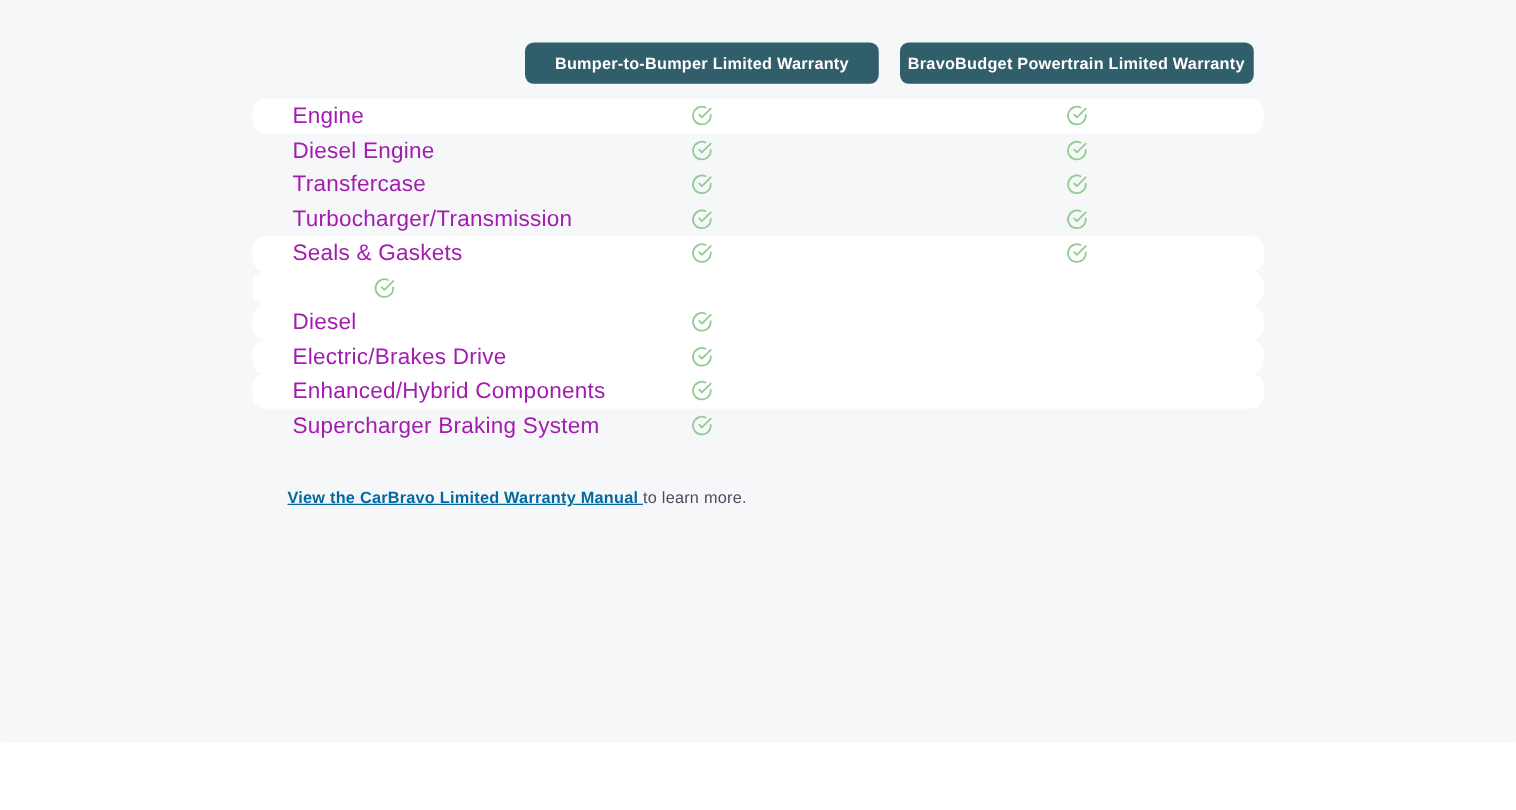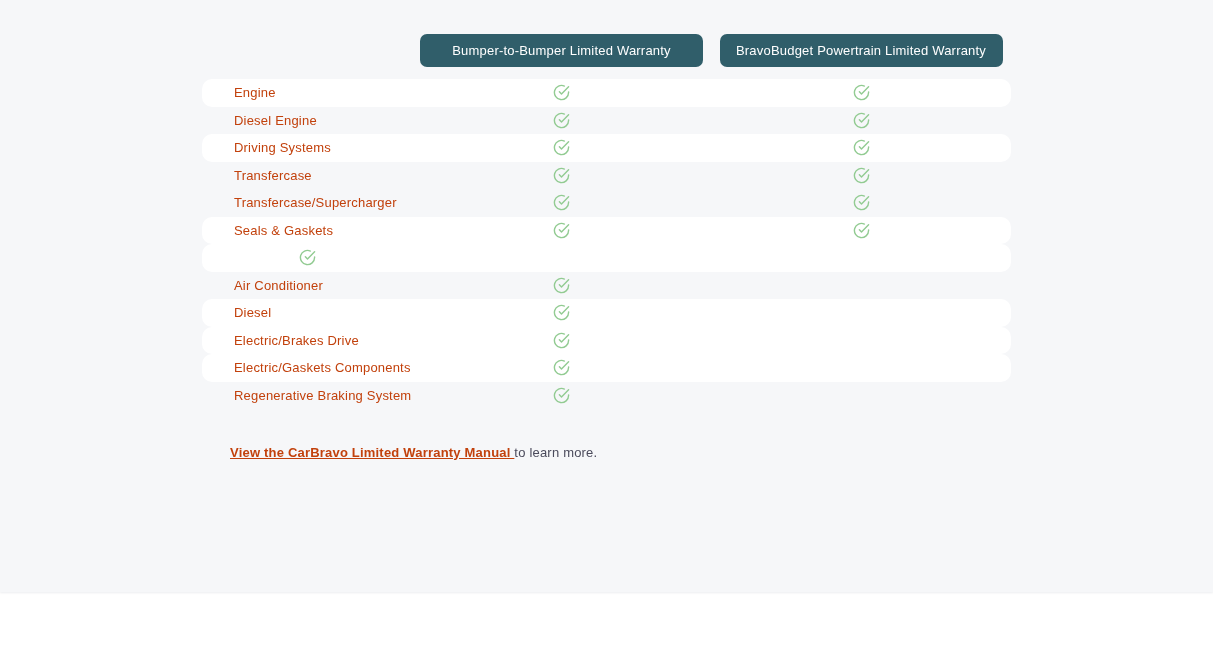--- a/index.html
+++ b/index.html
@@ -41,38 +41,38 @@
   }
   .pill-button {
     width: 283px;
     height: 33px;
     background: #305e6a;
     color: #ffffff;
     border: none;
     border-radius: 7px;
     font-family: "Liberation Sans", sans-serif;
     font-size: 13px;
-    font-weight: normal;
+    font-weight: bold;
     letter-spacing: 0.2px;
     display: flex;
     align-items: center;
     justify-content: center;
     cursor: pointer;
   }
   .t-row {
     height: 27.5px;
   }
   .t-row.raised {
     background: #ffffff;
     border-radius: 10px;
   }
   .row-label {
     padding-left: 32px;
-    font-size: 13px;
-    color: #c2410c;
+    font-size: 18px;
+    color: #a21caf;
     letter-spacing: 0.2px;
     white-space: nowrap;
     overflow: visible;
     grid-column: 1;
     width: 400px;
   }
   .check-cell {
     display: flex;
     justify-content: center;
     align-items: center;
@@ -81,21 +81,21 @@
     display: block;
   }
   .footer-note {
     margin-top: 36px;
     padding-left: 28px;
     font-size: 13px;
     color: #4b4b5c;
     letter-spacing: 0.2px;
   }
   .footer-note a {
-    color: #c2410c;
+    color: #0369a1;
     font-weight: bold;
     text-decoration: underline;
     cursor: pointer;
   }
 </style>
 </head>
 <body>
 
 <div class="page">
   <div class="warranty-section">
@@ -143,60 +143,41 @@
     </div>
     <div class="check-cell">
       <span>
         <svg width="17" height="17" viewBox="0 0 24 24" fill="none" stroke="#92cb92" stroke-width="2" stroke-linecap="round" stroke-linejoin="round">
           <path d="M22 11.08V12a10 10 0 1 1-5.93-9.14"></path>
           <polyline points="22 4 12 14.01 9 11.01"></polyline>
         </svg>
       </span>
     </div>
   </div>
-          <div class="grid-row t-row raised">
-    <div class="row-label">Driving Systems</div>
-    <div class="check-cell">
-      <span>
-        <svg width="17" height="17" viewBox="0 0 24 24" fill="none" stroke="#92cb92" stroke-width="2" stroke-linecap="round" stroke-linejoin="round">
-          <path d="M22 11.08V12a10 10 0 1 1-5.93-9.14"></path>
-          <polyline points="22 4 12 14.01 9 11.01"></polyline>
-        </svg>
-      </span>
-    </div>
-    <div class="check-cell">
-      <span>
-        <svg width="17" height="17" viewBox="0 0 24 24" fill="none" stroke="#92cb92" stroke-width="2" stroke-linecap="round" stroke-linejoin="round">
-          <path d="M22 11.08V12a10 10 0 1 1-5.93-9.14"></path>
-          <polyline points="22 4 12 14.01 9 11.01"></polyline>
-        </svg>
-      </span>
-    </div>
-  </div>
           <div class="grid-row t-row">
     <div class="row-label">Transfercase</div>
     <div class="check-cell">
       <span>
         <svg width="17" height="17" viewBox="0 0 24 24" fill="none" stroke="#92cb92" stroke-width="2" stroke-linecap="round" stroke-linejoin="round">
           <path d="M22 11.08V12a10 10 0 1 1-5.93-9.14"></path>
           <polyline points="22 4 12 14.01 9 11.01"></polyline>
         </svg>
       </span>
     </div>
     <div class="check-cell">
       <span>
         <svg width="17" height="17" viewBox="0 0 24 24" fill="none" stroke="#92cb92" stroke-width="2" stroke-linecap="round" stroke-linejoin="round">
           <path d="M22 11.08V12a10 10 0 1 1-5.93-9.14"></path>
           <polyline points="22 4 12 14.01 9 11.01"></polyline>
         </svg>
       </span>
     </div>
   </div>
           <div class="grid-row t-row">
-    <div class="row-label">Transfercase/Supercharger</div>
+    <div class="row-label">Turbocharger/Transmission</div>
     <div class="check-cell">
       <span>
         <svg width="17" height="17" viewBox="0 0 24 24" fill="none" stroke="#92cb92" stroke-width="2" stroke-linecap="round" stroke-linejoin="round">
           <path d="M22 11.08V12a10 10 0 1 1-5.93-9.14"></path>
           <polyline points="22 4 12 14.01 9 11.01"></polyline>
         </svg>
       </span>
     </div>
     <div class="check-cell">
       <span>
@@ -237,98 +218,79 @@
     </div>
     <div class="check-cell" style="visibility: hidden;">
       <span>
         <svg width="17" height="17" viewBox="0 0 24 24" fill="none" stroke="#92cb92" stroke-width="2" stroke-linecap="round" stroke-linejoin="round">
           <path d="M22 11.08V12a10 10 0 1 1-5.93-9.14"></path>
           <polyline points="22 4 12 14.01 9 11.01"></polyline>
         </svg>
       </span>
     </div>
   </div>
+          <div class="grid-row t-row raised">
+    <div class="row-label">Diesel</div>
+    <div class="check-cell">
+      <span>
+        <svg width="17" height="17" viewBox="0 0 24 24" fill="none" stroke="#92cb92" stroke-width="2" stroke-linecap="round" stroke-linejoin="round">
+          <path d="M22 11.08V12a10 10 0 1 1-5.93-9.14"></path>
+          <polyline points="22 4 12 14.01 9 11.01"></polyline>
+        </svg>
+      </span>
+    </div>
+    <div class="check-cell" style="visibility: hidden;">
+      <span>
+        <svg width="17" height="17" viewBox="0 0 24 24" fill="none" stroke="#92cb92" stroke-width="2" stroke-linecap="round" stroke-linejoin="round">
+          <path d="M22 11.08V12a10 10 0 1 1-5.93-9.14"></path>
+          <polyline points="22 4 12 14.01 9 11.01"></polyline>
+        </svg>
+      </span>
+    </div>
+  </div>
+          <div class="grid-row t-row raised">
+    <div class="row-label">Electric/Brakes Drive</div>
+    <div class="check-cell">
+      <span>
+        <svg width="17" height="17" viewBox="0 0 24 24" fill="none" stroke="#92cb92" stroke-width="2" stroke-linecap="round" stroke-linejoin="round">
+          <path d="M22 11.08V12a10 10 0 1 1-5.93-9.14"></path>
+          <polyline points="22 4 12 14.01 9 11.01"></polyline>
+        </svg>
+      </span>
+    </div>
+    <div class="check-cell" style="visibility: hidden;">
+      <span>
+        <svg width="17" height="17" viewBox="0 0 24 24" fill="none" stroke="#92cb92" stroke-width="2" stroke-linecap="round" stroke-linejoin="round">
+          <path d="M22 11.08V12a10 10 0 1 1-5.93-9.14"></path>
+          <polyline points="22 4 12 14.01 9 11.01"></polyline>
+        </svg>
+      </span>
+    </div>
+  </div>
+          <div class="grid-row t-row raised">
+    <div class="row-label">Enhanced/Hybrid Components</div>
+    <div class="check-cell">
+      <span>
+        <svg width="17" height="17" viewBox="0 0 24 24" fill="none" stroke="#92cb92" stroke-width="2" stroke-linecap="round" stroke-linejoin="round">
+          <path d="M22 11.08V12a10 10 0 1 1-5.93-9.14"></path>
+          <polyline points="22 4 12 14.01 9 11.01"></polyline>
+        </svg>
+      </span>
+    </div>
+    <div class="check-cell" style="visibility: hidden;">
+      <span>
+        <svg width="17" height="17" viewBox="0 0 24 24" fill="none" stroke="#92cb92" stroke-width="2" stroke-linecap="round" stroke-linejoin="round">
+          <path d="M22 11.08V12a10 10 0 1 1-5.93-9.14"></path>
+          <polyline points="22 4 12 14.01 9 11.01"></polyline>
+        </svg>
+      </span>
+    </div>
+  </div>
           <div class="grid-row t-row">
-    <div class="row-label">Air Conditioner</div>
-    <div class="check-cell">
-      <span>
-        <svg width="17" height="17" viewBox="0 0 24 24" fill="none" stroke="#92cb92" stroke-width="2" stroke-linecap="round" stroke-linejoin="round">
-          <path d="M22 11.08V12a10 10 0 1 1-5.93-9.14"></path>
-          <polyline points="22 4 12 14.01 9 11.01"></polyline>
-        </svg>
-      </span>
-    </div>
-    <div class="check-cell" style="visibility: hidden;">
-      <span>
-        <svg width="17" height="17" viewBox="0 0 24 24" fill="none" stroke="#92cb92" stroke-width="2" stroke-linecap="round" stroke-linejoin="round">
-          <path d="M22 11.08V12a10 10 0 1 1-5.93-9.14"></path>
-          <polyline points="22 4 12 14.01 9 11.01"></polyline>
-        </svg>
-      </span>
-    </div>
-  </div>
-          <div class="grid-row t-row raised">
-    <div class="row-label">Diesel</div>
-    <div class="check-cell">
-      <span>
-        <svg width="17" height="17" viewBox="0 0 24 24" fill="none" stroke="#92cb92" stroke-width="2" stroke-linecap="round" stroke-linejoin="round">
-          <path d="M22 11.08V12a10 10 0 1 1-5.93-9.14"></path>
-          <polyline points="22 4 12 14.01 9 11.01"></polyline>
-        </svg>
-      </span>
-    </div>
-    <div class="check-cell" style="visibility: hidden;">
-      <span>
-        <svg width="17" height="17" viewBox="0 0 24 24" fill="none" stroke="#92cb92" stroke-width="2" stroke-linecap="round" stroke-linejoin="round">
-          <path d="M22 11.08V12a10 10 0 1 1-5.93-9.14"></path>
-          <polyline points="22 4 12 14.01 9 11.01"></polyline>
-        </svg>
-      </span>
-    </div>
-  </div>
-          <div class="grid-row t-row raised">
-    <div class="row-label">Electric/Brakes Drive</div>
-    <div class="check-cell">
-      <span>
-        <svg width="17" height="17" viewBox="0 0 24 24" fill="none" stroke="#92cb92" stroke-width="2" stroke-linecap="round" stroke-linejoin="round">
-          <path d="M22 11.08V12a10 10 0 1 1-5.93-9.14"></path>
-          <polyline points="22 4 12 14.01 9 11.01"></polyline>
-        </svg>
-      </span>
-    </div>
-    <div class="check-cell" style="visibility: hidden;">
-      <span>
-        <svg width="17" height="17" viewBox="0 0 24 24" fill="none" stroke="#92cb92" stroke-width="2" stroke-linecap="round" stroke-linejoin="round">
-          <path d="M22 11.08V12a10 10 0 1 1-5.93-9.14"></path>
-          <polyline points="22 4 12 14.01 9 11.01"></polyline>
-        </svg>
-      </span>
-    </div>
-  </div>
-          <div class="grid-row t-row raised">
-    <div class="row-label">Electric/Gaskets Components</div>
-    <div class="check-cell">
-      <span>
-        <svg width="17" height="17" viewBox="0 0 24 24" fill="none" stroke="#92cb92" stroke-width="2" stroke-linecap="round" stroke-linejoin="round">
-          <path d="M22 11.08V12a10 10 0 1 1-5.93-9.14"></path>
-          <polyline points="22 4 12 14.01 9 11.01"></polyline>
-        </svg>
-      </span>
-    </div>
-    <div class="check-cell" style="visibility: hidden;">
-      <span>
-        <svg width="17" height="17" viewBox="0 0 24 24" fill="none" stroke="#92cb92" stroke-width="2" stroke-linecap="round" stroke-linejoin="round">
-          <path d="M22 11.08V12a10 10 0 1 1-5.93-9.14"></path>
-          <polyline points="22 4 12 14.01 9 11.01"></polyline>
-        </svg>
-      </span>
-    </div>
-  </div>
-          <div class="grid-row t-row">
-    <div class="row-label">Regenerative Braking System</div>
+    <div class="row-label">Supercharger Braking System</div>
     <div class="check-cell">
       <span>
         <svg width="17" height="17" viewBox="0 0 24 24" fill="none" stroke="#92cb92" stroke-width="2" stroke-linecap="round" stroke-linejoin="round">
           <path d="M22 11.08V12a10 10 0 1 1-5.93-9.14"></path>
           <polyline points="22 4 12 14.01 9 11.01"></polyline>
         </svg>
       </span>
     </div>
     <div class="check-cell" style="visibility: hidden;">
       <span>

